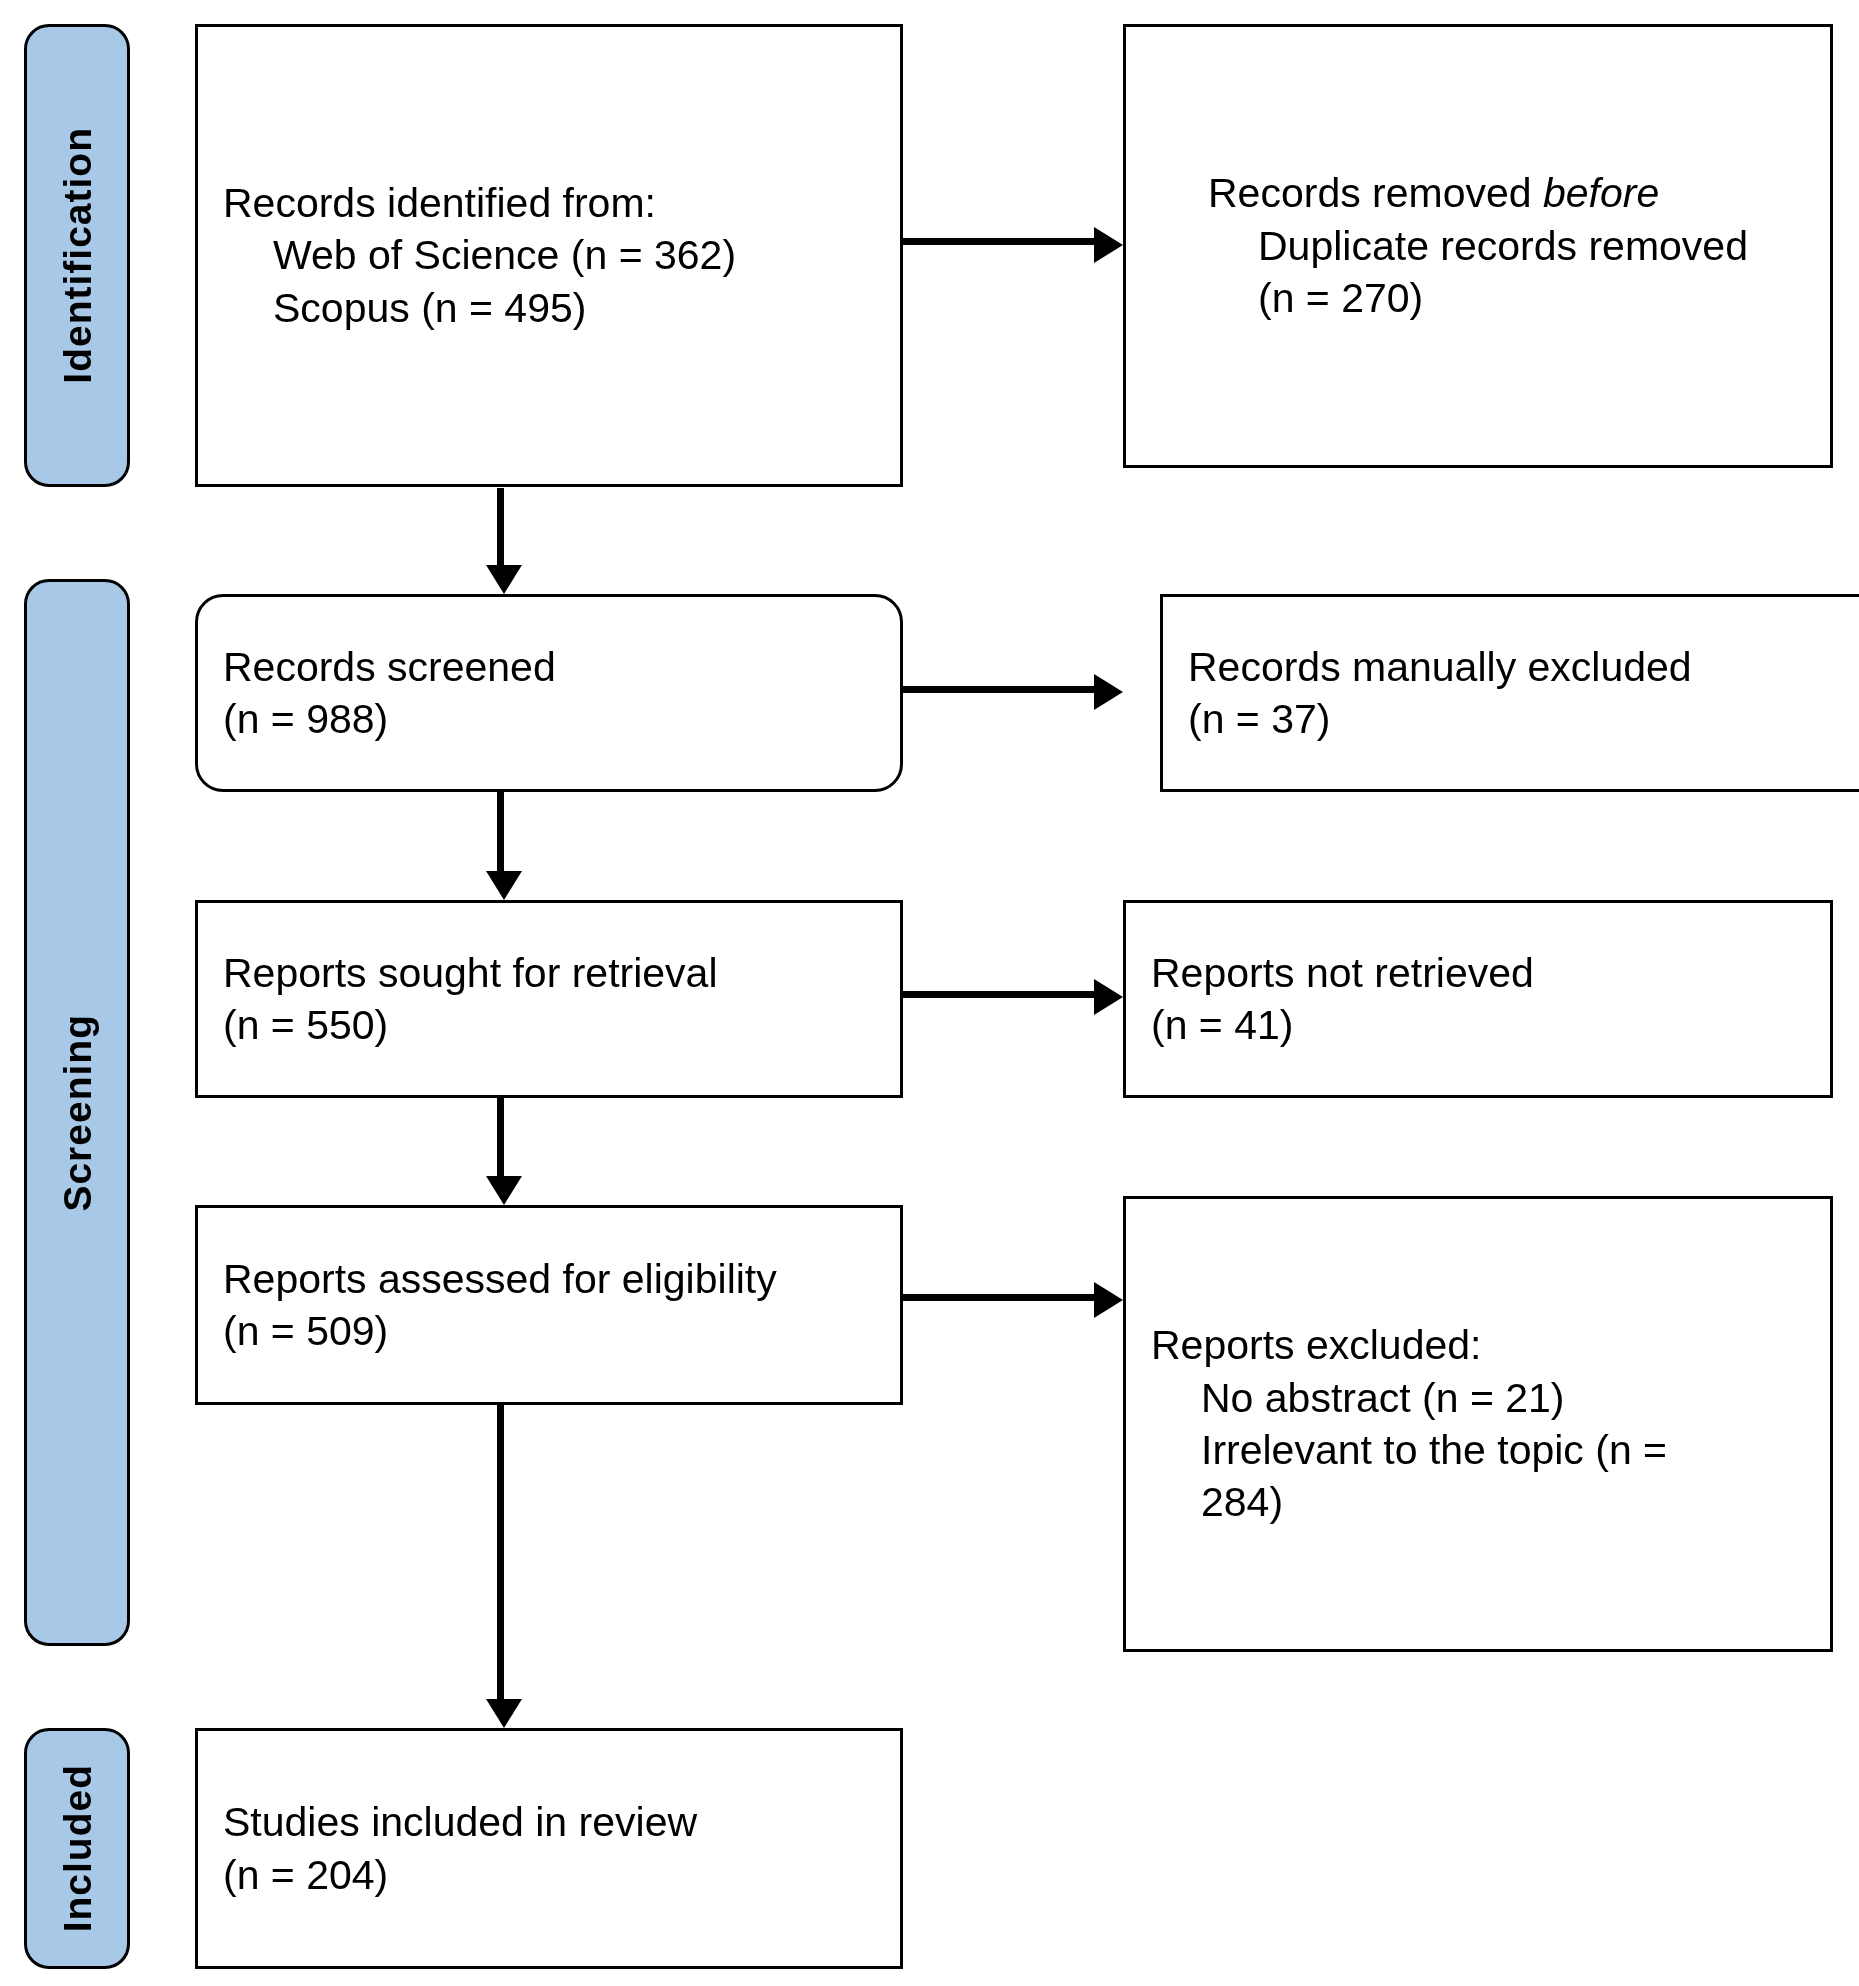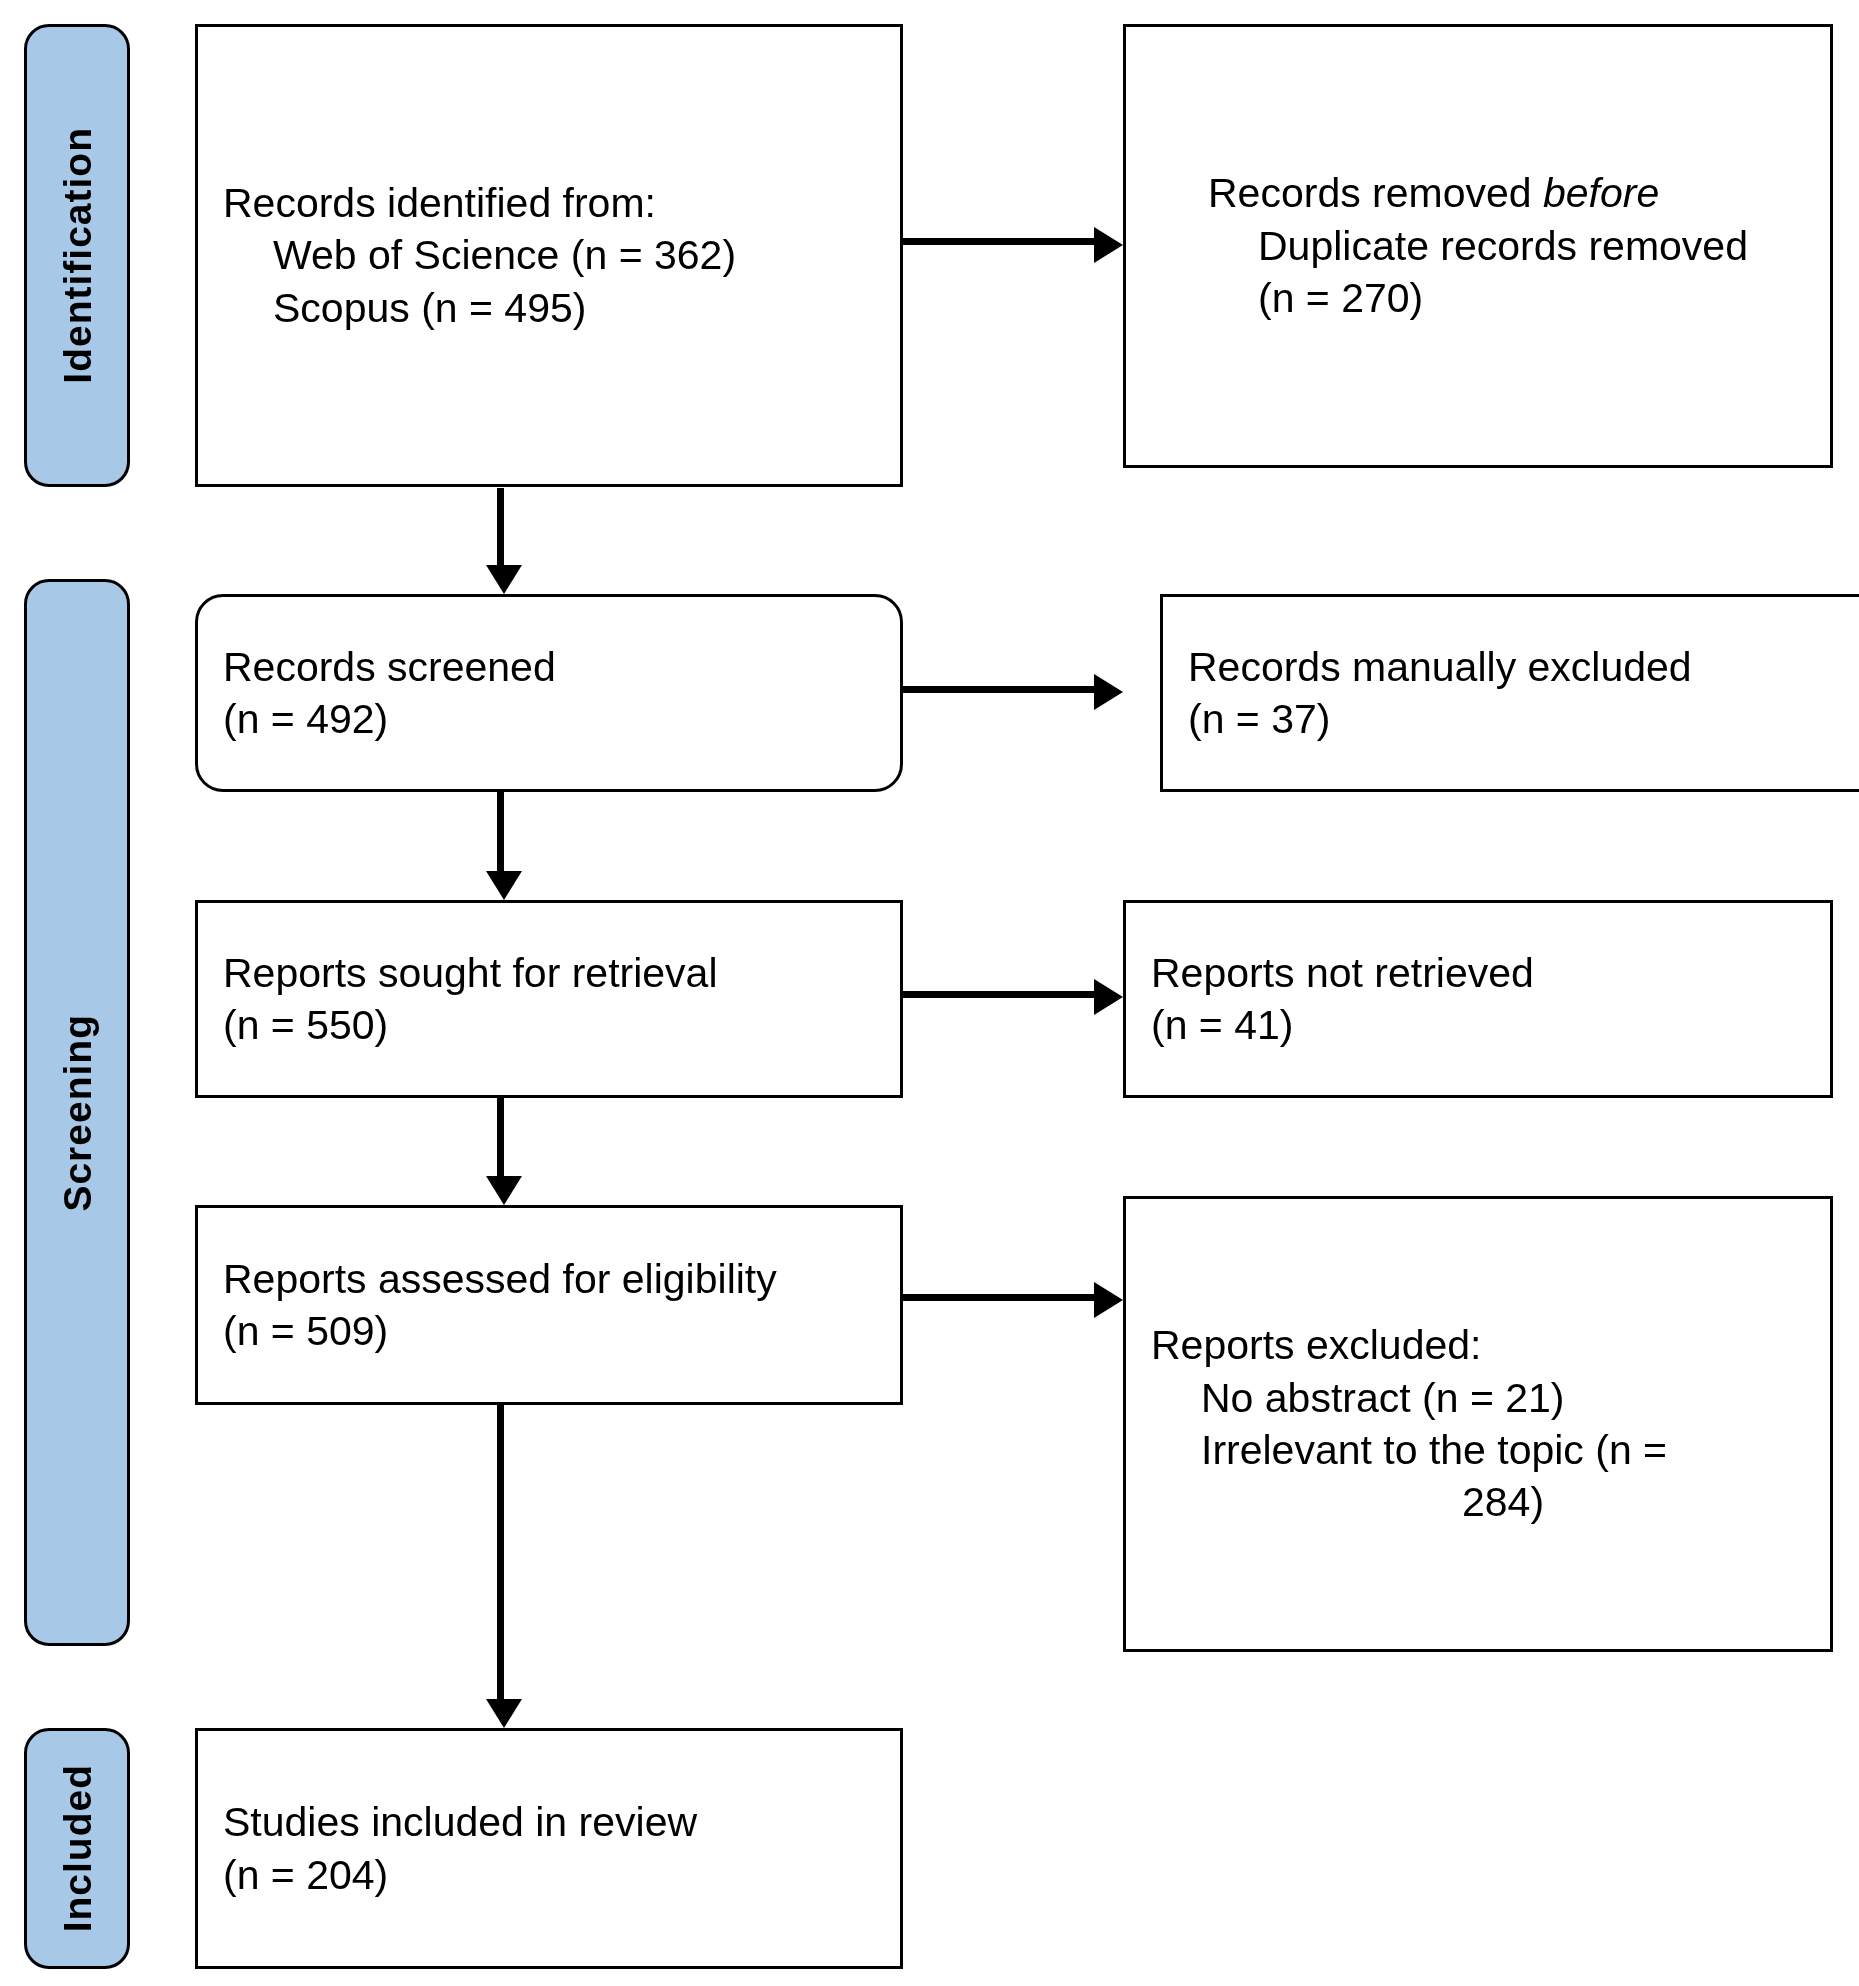--- a/index.html
+++ b/index.html
@@ -53,21 +53,21 @@
     justify-content: center;
   }
   .flow-box .box-text {
     font-size: 41px;
     line-height: 1.28;
     color: #000000;
     padding: 0 25px;
   }
   .flow-box .box-text .line { display: block; white-space: nowrap; }
   .flow-box .box-text .line.indent { padding-left: 50px; }
-  .flow-box .box-text .line.hang   { padding-left: 50px; text-align: center; }
+  .flow-box .box-text .line.hang   { padding-left: 50px; }
   .flow-box .box-text .ital { font-style: italic; }
 
   
   #box-identified { left: 195px; top: 24px;   width: 708px; height: 463px; }
   #box-screened   { left: 195px; top: 594px;  width: 708px; height: 198px; border-radius: 28px; }
   #box-sought     { left: 195px; top: 900px;  width: 708px; height: 198px; }
   #box-assessed   { left: 195px; top: 1205px; width: 708px; height: 200px; }
   #box-included   { left: 195px; top: 1728px; width: 708px; height: 241px; }
 
   
@@ -153,21 +153,21 @@
     <div class="box-text">
       <span class="line"><span>Records removed </span><span class="ital">before</span></span>
       <span class="line indent">Duplicate records removed</span>
       <span class="line indent">(n = 270)</span>
     </div>
   </div>
 
   <div class="flow-box" id="box-screened">
     <div class="box-text">
       <span class="line">Records screened</span>
-      <span class="line">(n = 492)</span>
+      <span class="line">(n = 988)</span>
     </div>
   </div>
 
   <div class="flow-box" id="box-manual-excl">
     <div class="box-text">
       <span class="line">Records manually excluded</span>
       <span class="line">(n = 37)</span>
     </div>
   </div>
 

